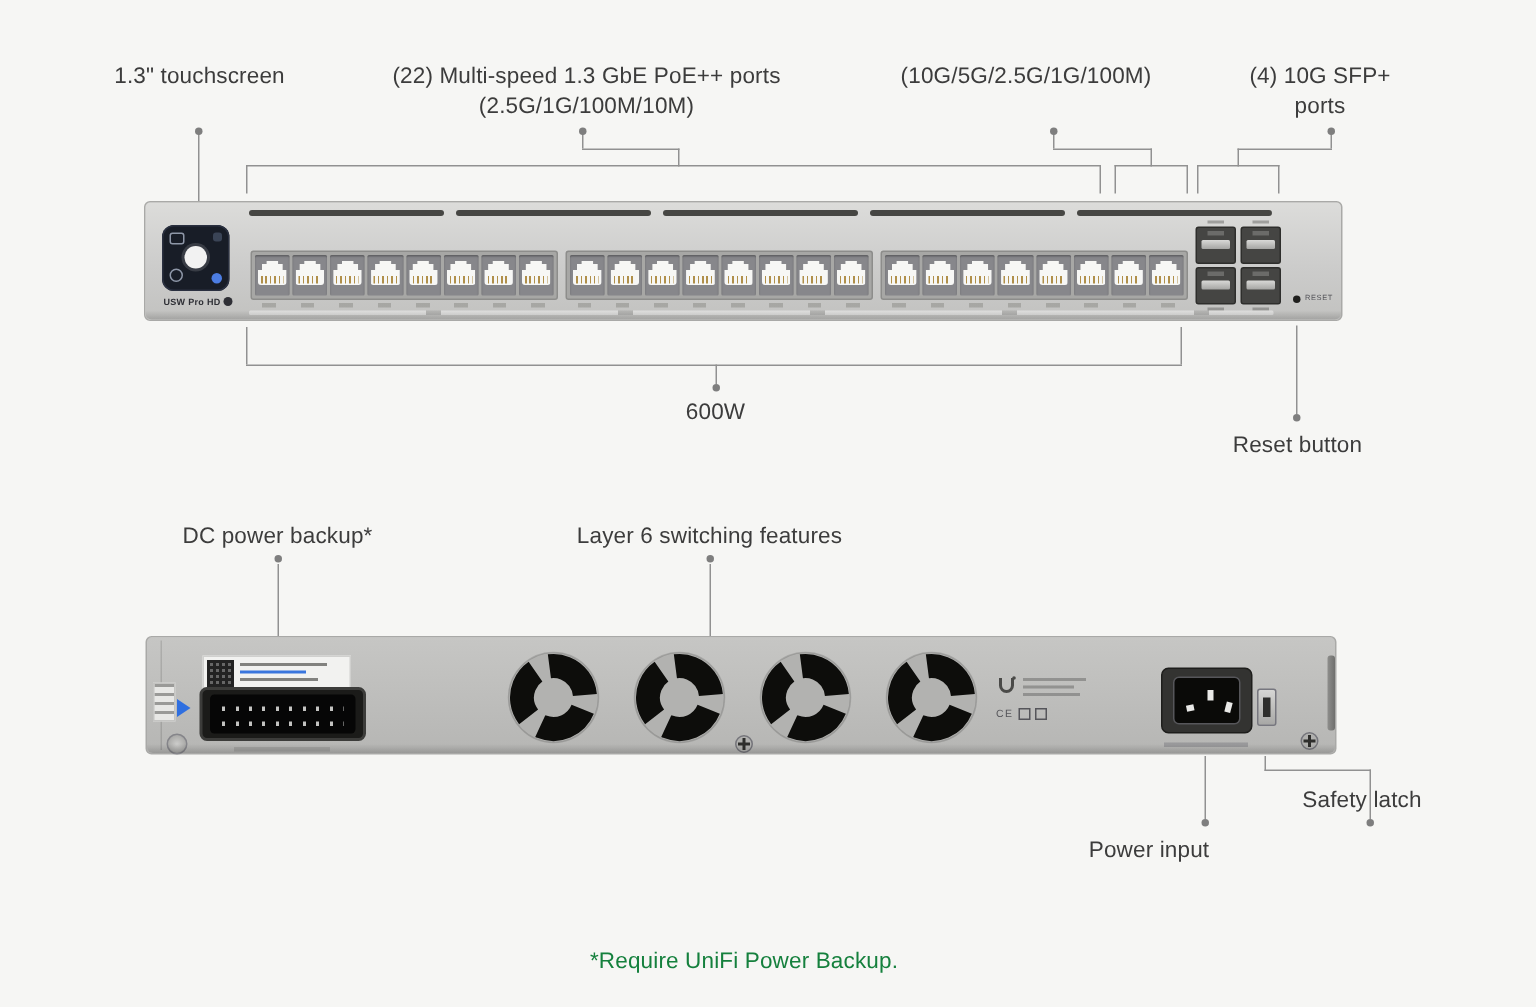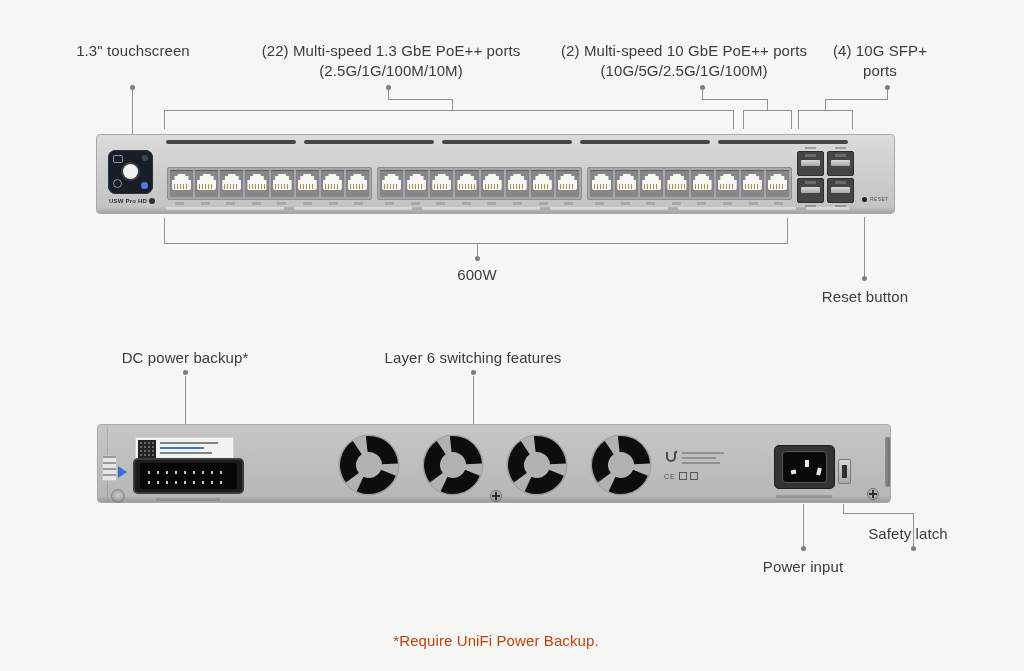--- a/index.html
+++ b/index.html
@@ -1,20 +1,20 @@
 <!DOCTYPE html>
 <html><head>
 <meta charset="utf-8">
 <style>
   html,body{margin:0;padding:0}
   body{width:1024px;height:671px;position:relative;overflow:hidden;
        background:#f6f6f4;font-family:"Liberation Sans",sans-serif}
   .lbl{position:absolute;text-align:center;font-size:15px;line-height:20px;
        color:#3c3c3c;letter-spacing:.1px}
-  .lbl.muted{color:#c2410c}
+  .lbl.muted{color:#15803d}
   .ln{position:absolute;background:#919191}
   .dt{position:absolute;width:5px;height:5px;border-radius:50%;background:#7e7e7e}
 
   
   .chassis{position:absolute;border:1px solid #a9a9a7;border-radius:4px;
            box-shadow:0 2px 3px rgba(0,0,0,.18),inset 0 1px 0 #ecece a;}
   .chassis.front{left:96px;top:134px;width:797px;height:78px;
            background:linear-gradient(#dcdcda,#cccccb 55%,#c2c2c0)}
   .chassis.back{left:97px;top:424px;width:792px;height:77px;
            background:linear-gradient(#c6c6c4,#b6b6b4)}
@@ -119,34 +119,33 @@
 <body>
 
 <div class="lbl" style="left:13px;top:41px;width:240px">
   <div>1.3" touchscreen</div>
 </div>
 <div class="lbl" style="left:241px;top:41px;width:300px">
   <div>(22) Multi-speed 1.3 GbE PoE++ ports</div>
   <div>(2.5G/1G/100M/10M)</div>
 </div>
 <div class="lbl" style="left:534px;top:41px;width:300px">
-  <div>(2) Multi-speed 10 GbE PoE++ ports</div>
   <div>(10G/5G/2.5G/1G/100M)</div>
 </div>
 <div class="lbl" style="left:820px;top:41px;width:120px">
   <div>(4) 10G SFP+</div>
   <div>ports</div>
 </div>
 <div class="lbl" style="left:377px;top:265px;width:200px">
   <div>600W</div>
 </div>
 <div class="lbl" style="left:795px;top:287px;width:140px">Reset button</div>
 <div class="lbl" style="left:85px;top:348px;width:200px">DC power backup*</div>
 <div class="lbl" style="left:373px;top:348px;width:200px">Layer 6 switching features</div>
-<div class="lbl" style="left:733px;top:557px;width:140px">Power input</div>
+<div class="lbl" style="left:696px;top:557px;width:140px">Power input</div>
 <div class="lbl" style="left:838px;top:524px;width:140px">Safety latch</div>
 <div class="lbl muted" style="left:346px;top:631px;width:300px">*Require UniFi Power Backup.</div>
 
 <div class="ln" style="left:132px;top:89px;width:1px;height:45px"></div>
 <div class="ln" style="left:388px;top:89px;width:1px;height:10px"></div>
 <div class="ln" style="left:388px;top:99px;width:65px;height:1px"></div>
 <div class="ln" style="left:452px;top:99px;width:1px;height:12px"></div>
 <div class="ln" style="left:164px;top:110px;width:570px;height:1px"></div>
 <div class="ln" style="left:164px;top:110px;width:1px;height:19px"></div>
 <div class="ln" style="left:733px;top:110px;width:1px;height:19px"></div>

